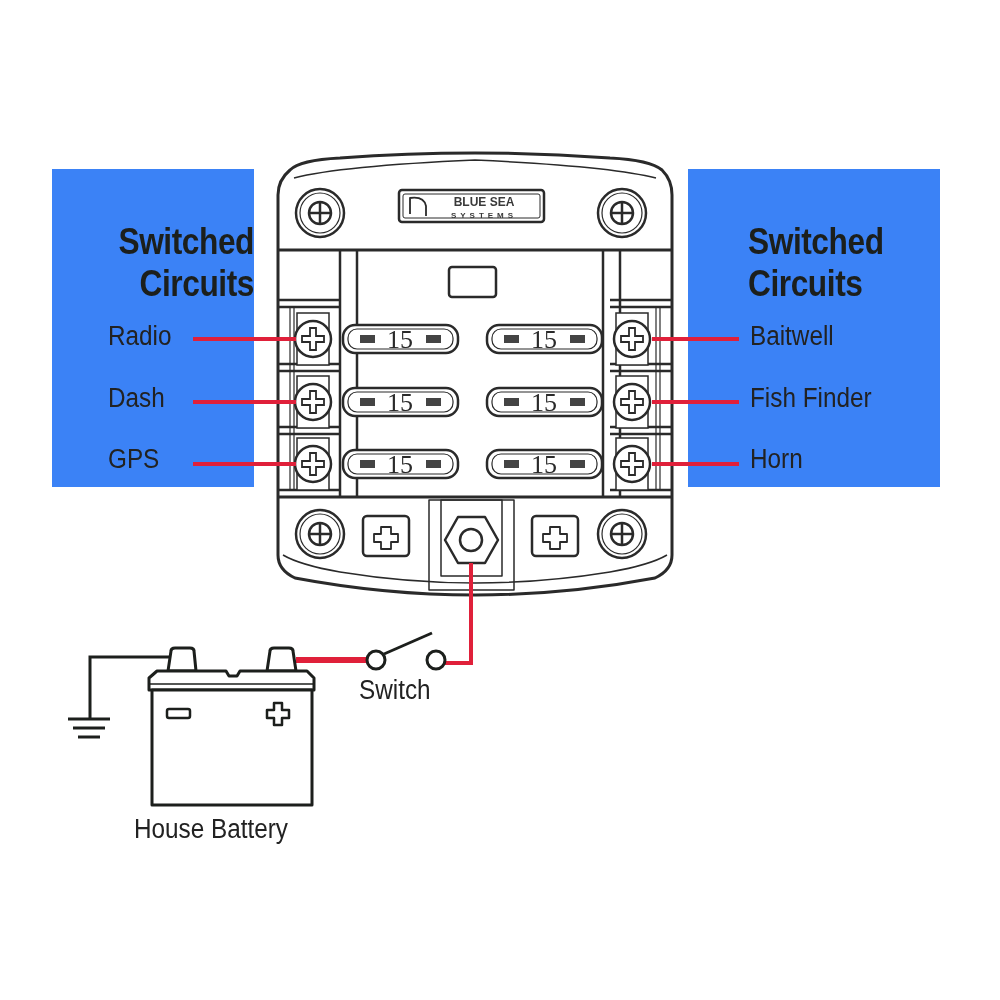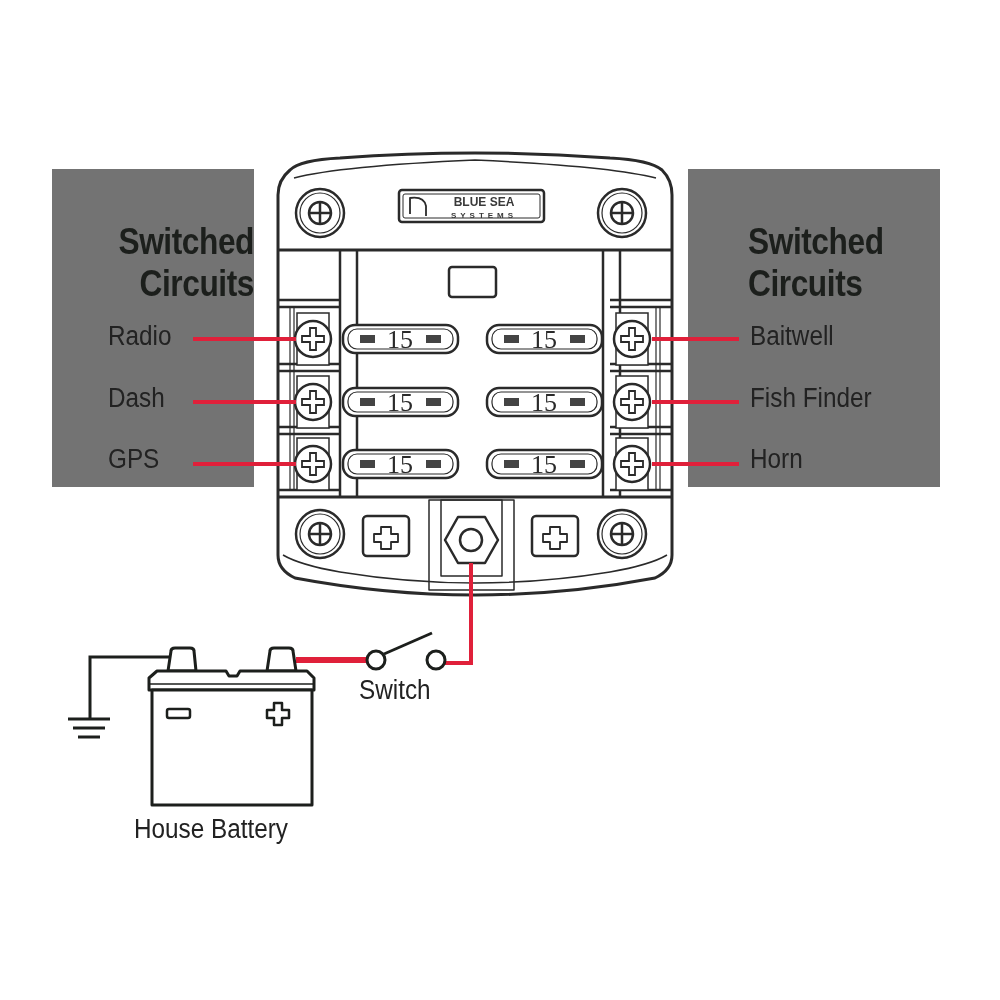--- a/index.html
+++ b/index.html
@@ -1,18 +1,18 @@
 <!DOCTYPE html>
 <html><head>
   <meta charset="utf-8">
   <style>
     html, body { margin:0; padding:0; background:#ffffff; }
     body { width:1000px; height:1000px; position:relative; overflow:hidden;
            font-family:"Liberation Sans", "DejaVu Sans", sans-serif; }
-    .panel { position:absolute; background:#737373; }
+    .panel { position:absolute; background:#3b82f6; }
     #panel-left  { left:52px;  top:169px; width:202px; height:318px; }
     #panel-right { left:688px; top:169px; width:252px; height:318px; }
     .heading { position:absolute; font-weight:bold; font-size:36px; line-height:42px;
                color:#1c1f1c; letter-spacing:-0.5px; transform:scaleX(0.88); }
     #panel-left .heading  { right:0; text-align:right; top:52px; transform-origin:right top; width:260px; }
     #panel-right .heading { left:60px; text-align:left; top:52px; transform-origin:left top; width:260px; }
     .circuit-label { position:absolute; font-size:27px; color:#222; transform:scaleX(0.9); white-space:nowrap; }
     .left-label  { transform-origin:left center; }
     .right-label { transform-origin:left center; }
     .caption { position:absolute; font-size:27px; color:#222; transform:scaleX(0.9); transform-origin:left center; white-space:nowrap; }

